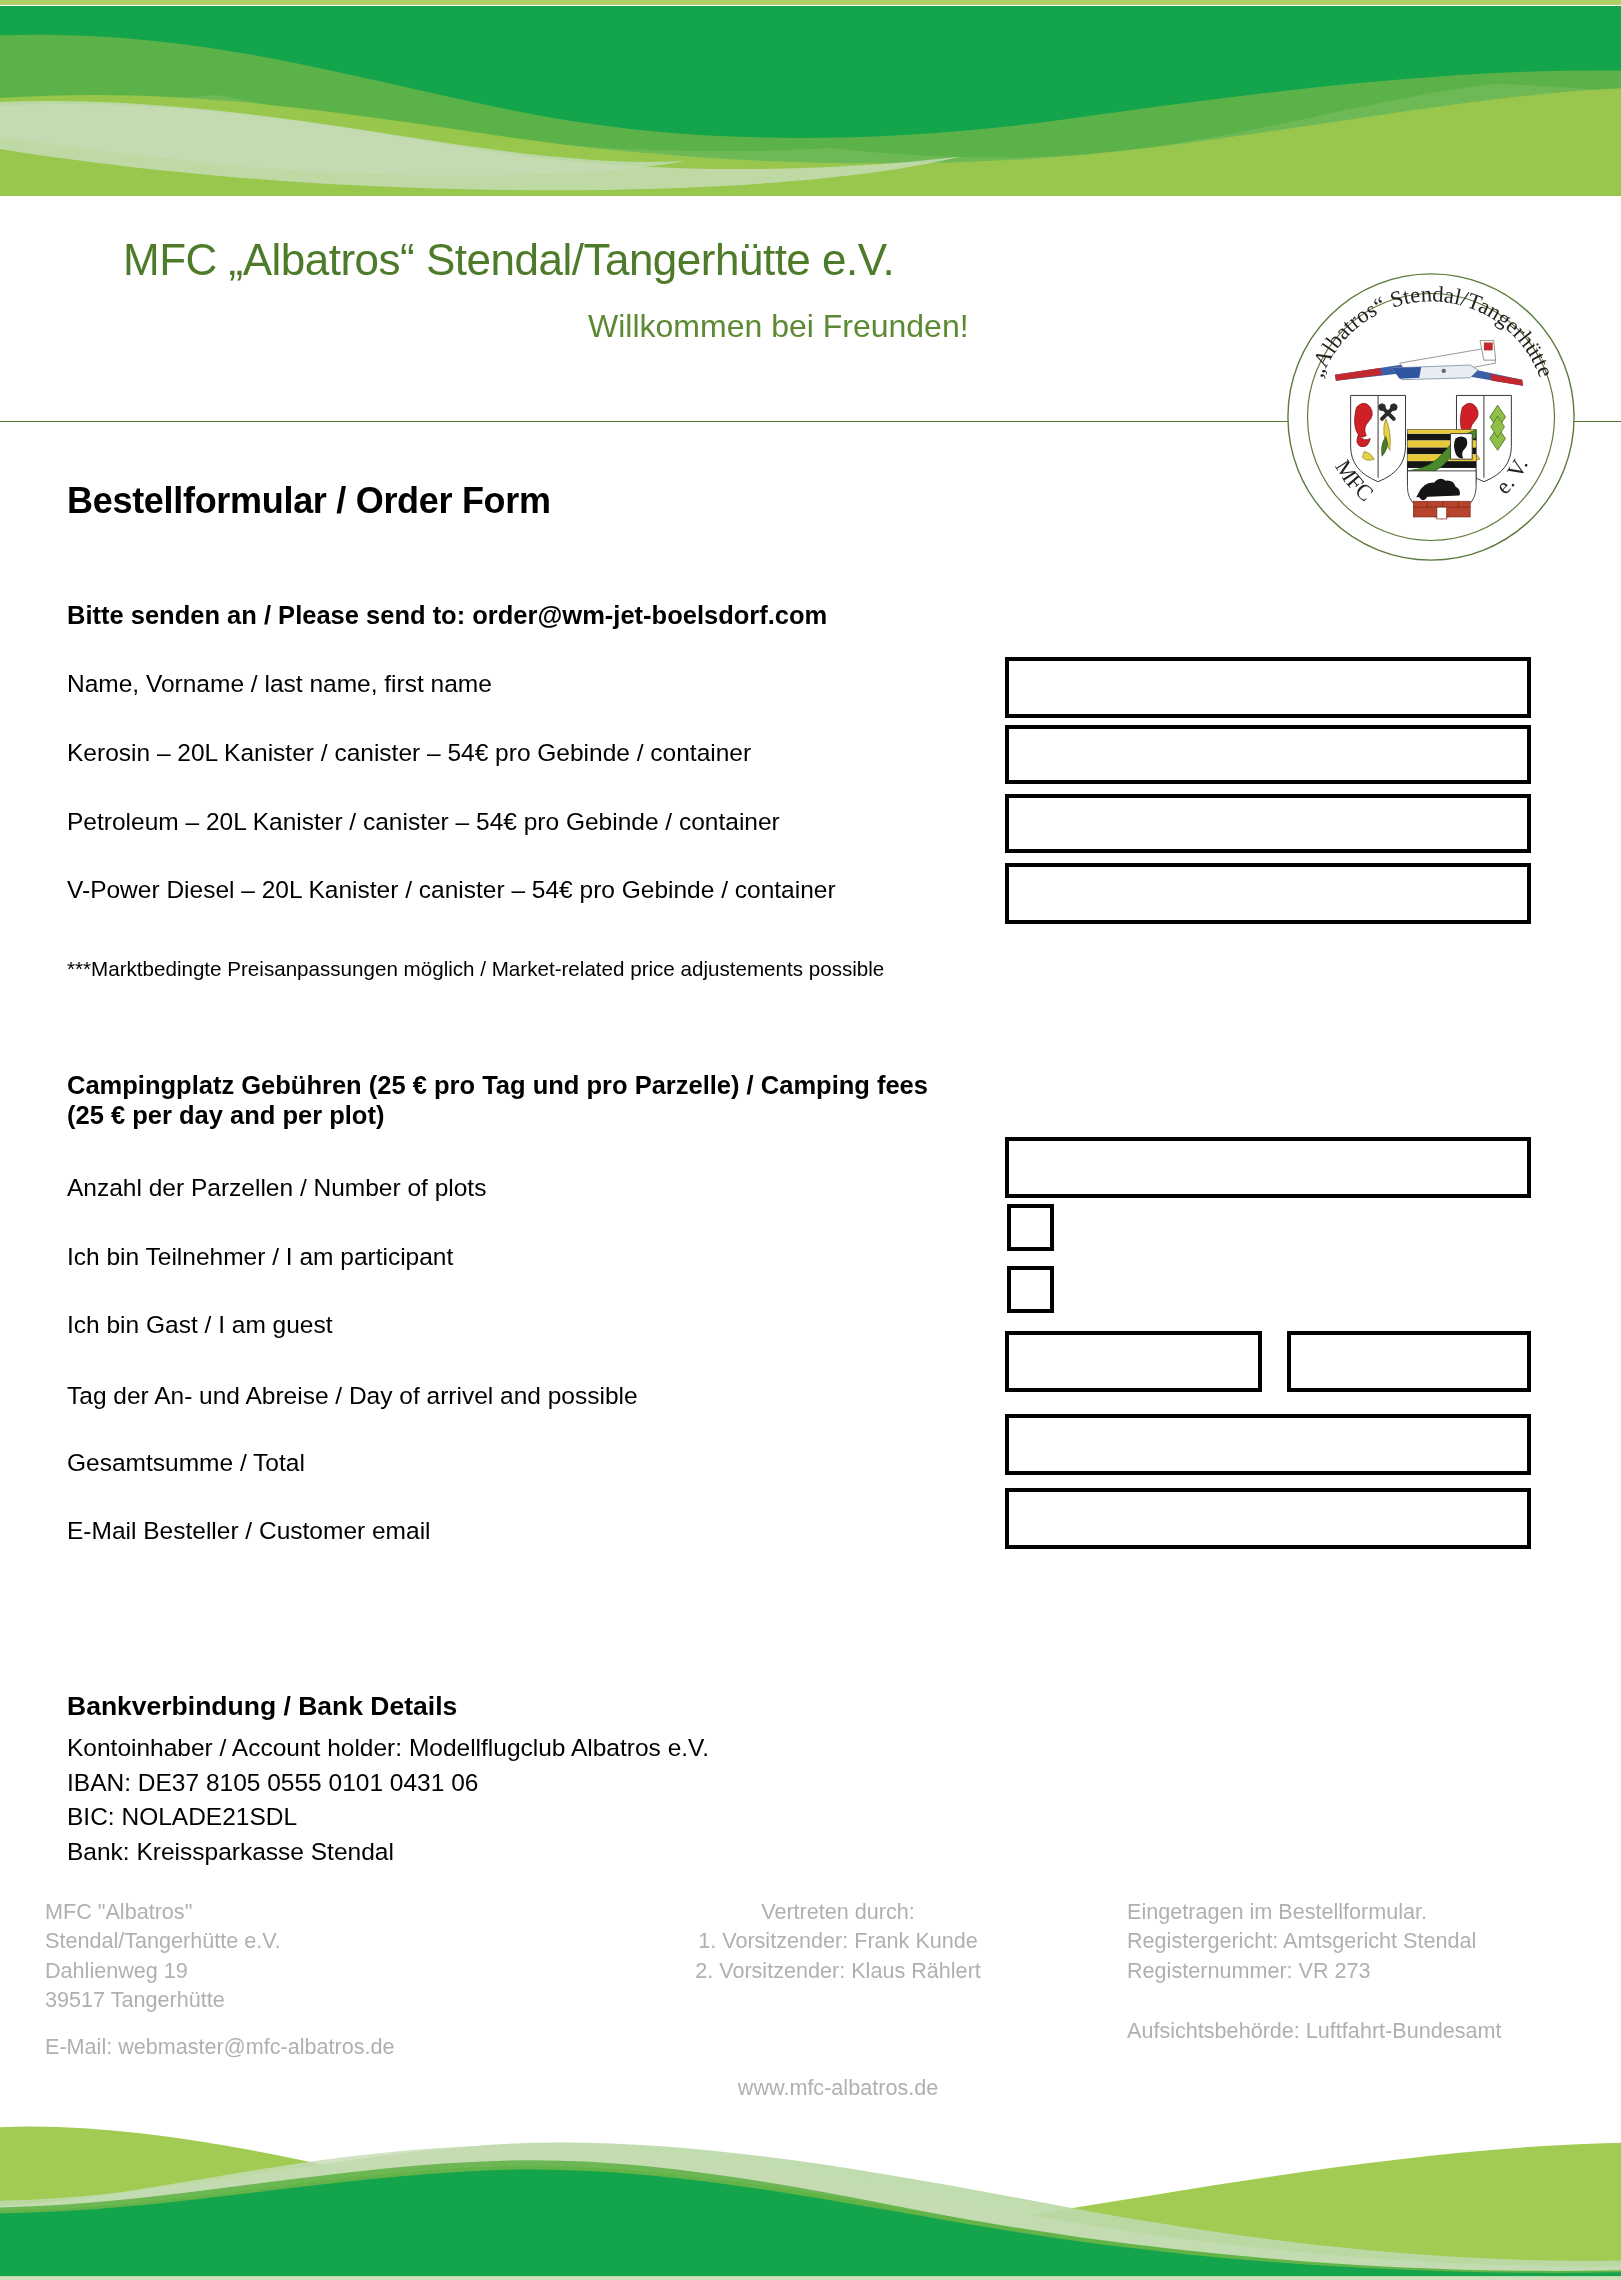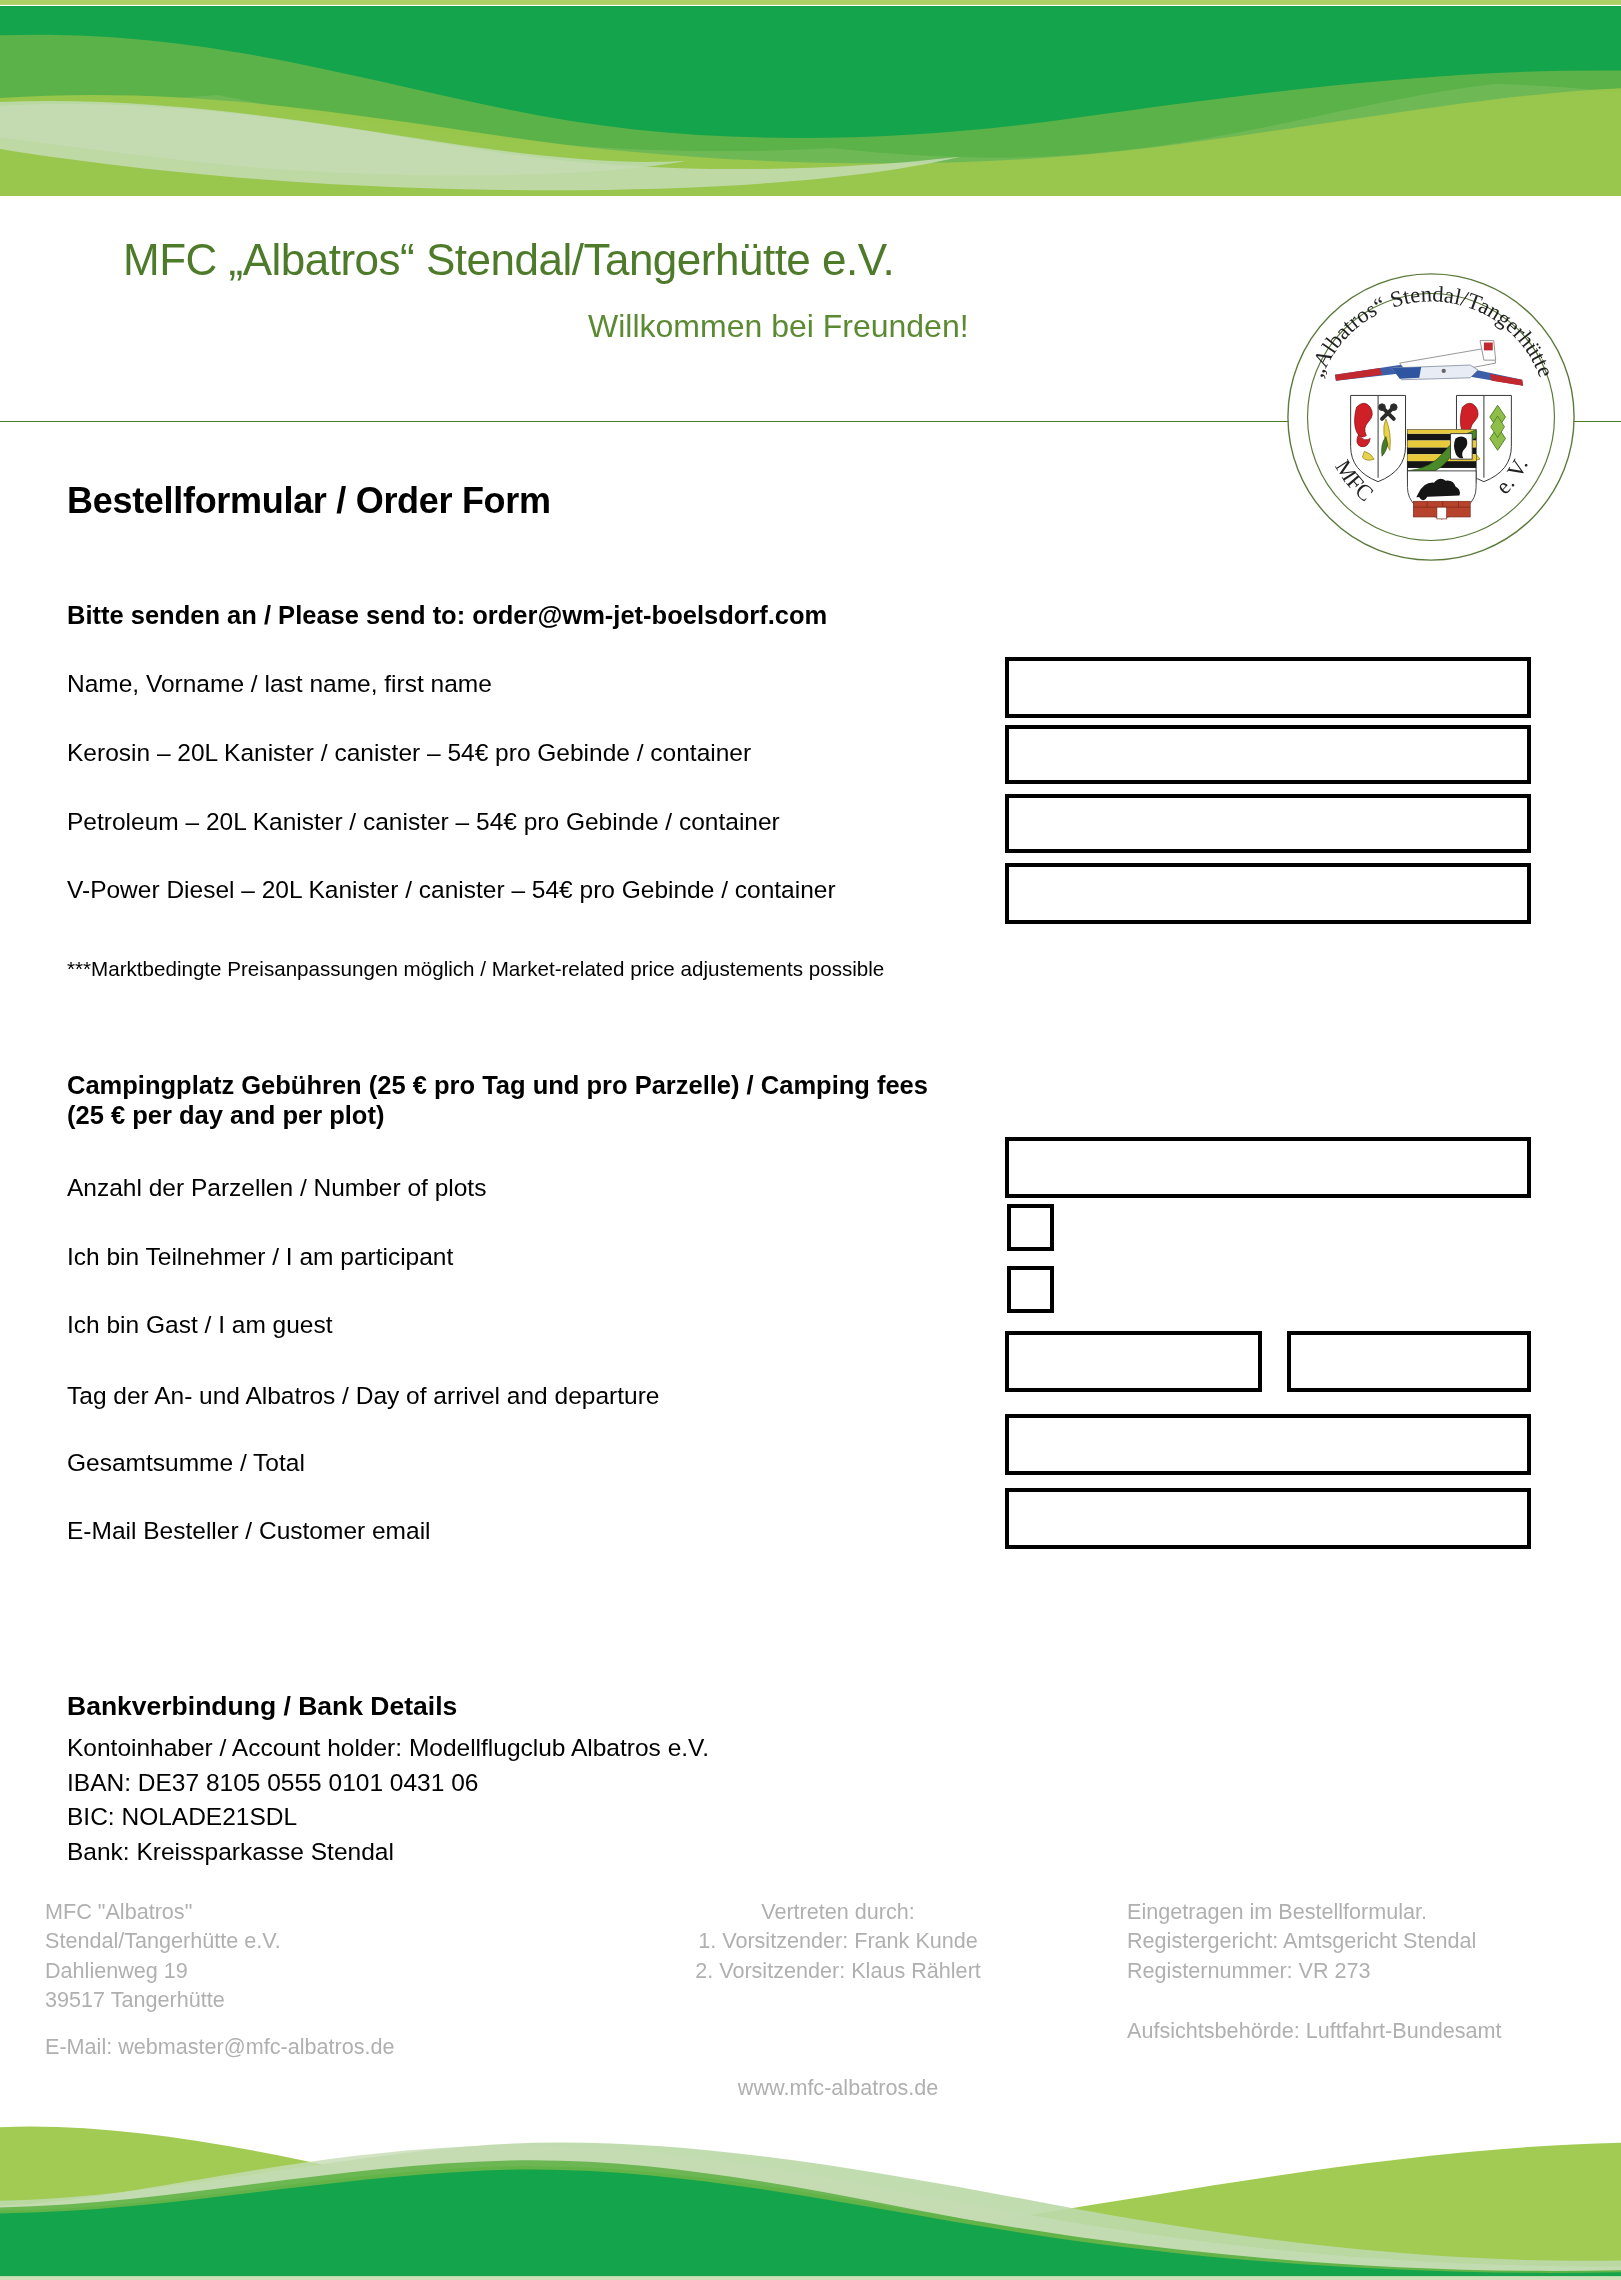--- a/index.html
+++ b/index.html
@@ -317,21 +317,21 @@
   <div class="input-box" style="left:1005px; top:794px; width:526px; height:59px;"></div>
   <div class="input-box" style="left:1005px; top:863px; width:526px; height:61px;"></div>
 
   <div class="note-line" style="top:957px;">***Marktbedingte Preisanpassungen möglich / Market-related price adjustements possible</div>
 
   <div id="camping-heading">Campingplatz Gebühren (25 € pro Tag und pro Parzelle) / Camping fees (25 € per day and per plot)</div>
 
   <div class="field-label" style="top:1174px;">Anzahl der Parzellen / Number of plots</div>
   <div class="field-label" style="top:1243px;">Ich bin Teilnehmer / I am participant</div>
   <div class="field-label" style="top:1311px;">Ich bin Gast / I am guest</div>
-  <div class="field-label" style="top:1382px;">Tag der An- und Albatros / Day of arrivel and departure</div>
+  <div class="field-label" style="top:1382px;">Tag der An- und Abreise / Day of arrivel and possible</div>
   <div class="field-label" style="top:1449px;">Gesamtsumme / Total</div>
   <div class="field-label" style="top:1517px;">E-Mail Besteller / Customer email</div>
 
   <div class="input-box" style="left:1005px; top:1137px; width:526px; height:61px;"></div>
 
   <div class="check-box" style="left:1007px; top:1204px;"></div>
 
   <div class="check-box" style="left:1007px; top:1266px;"></div>
 
   <div class="input-box" style="left:1005px; top:1331px; width:257px; height:61px;"></div>

